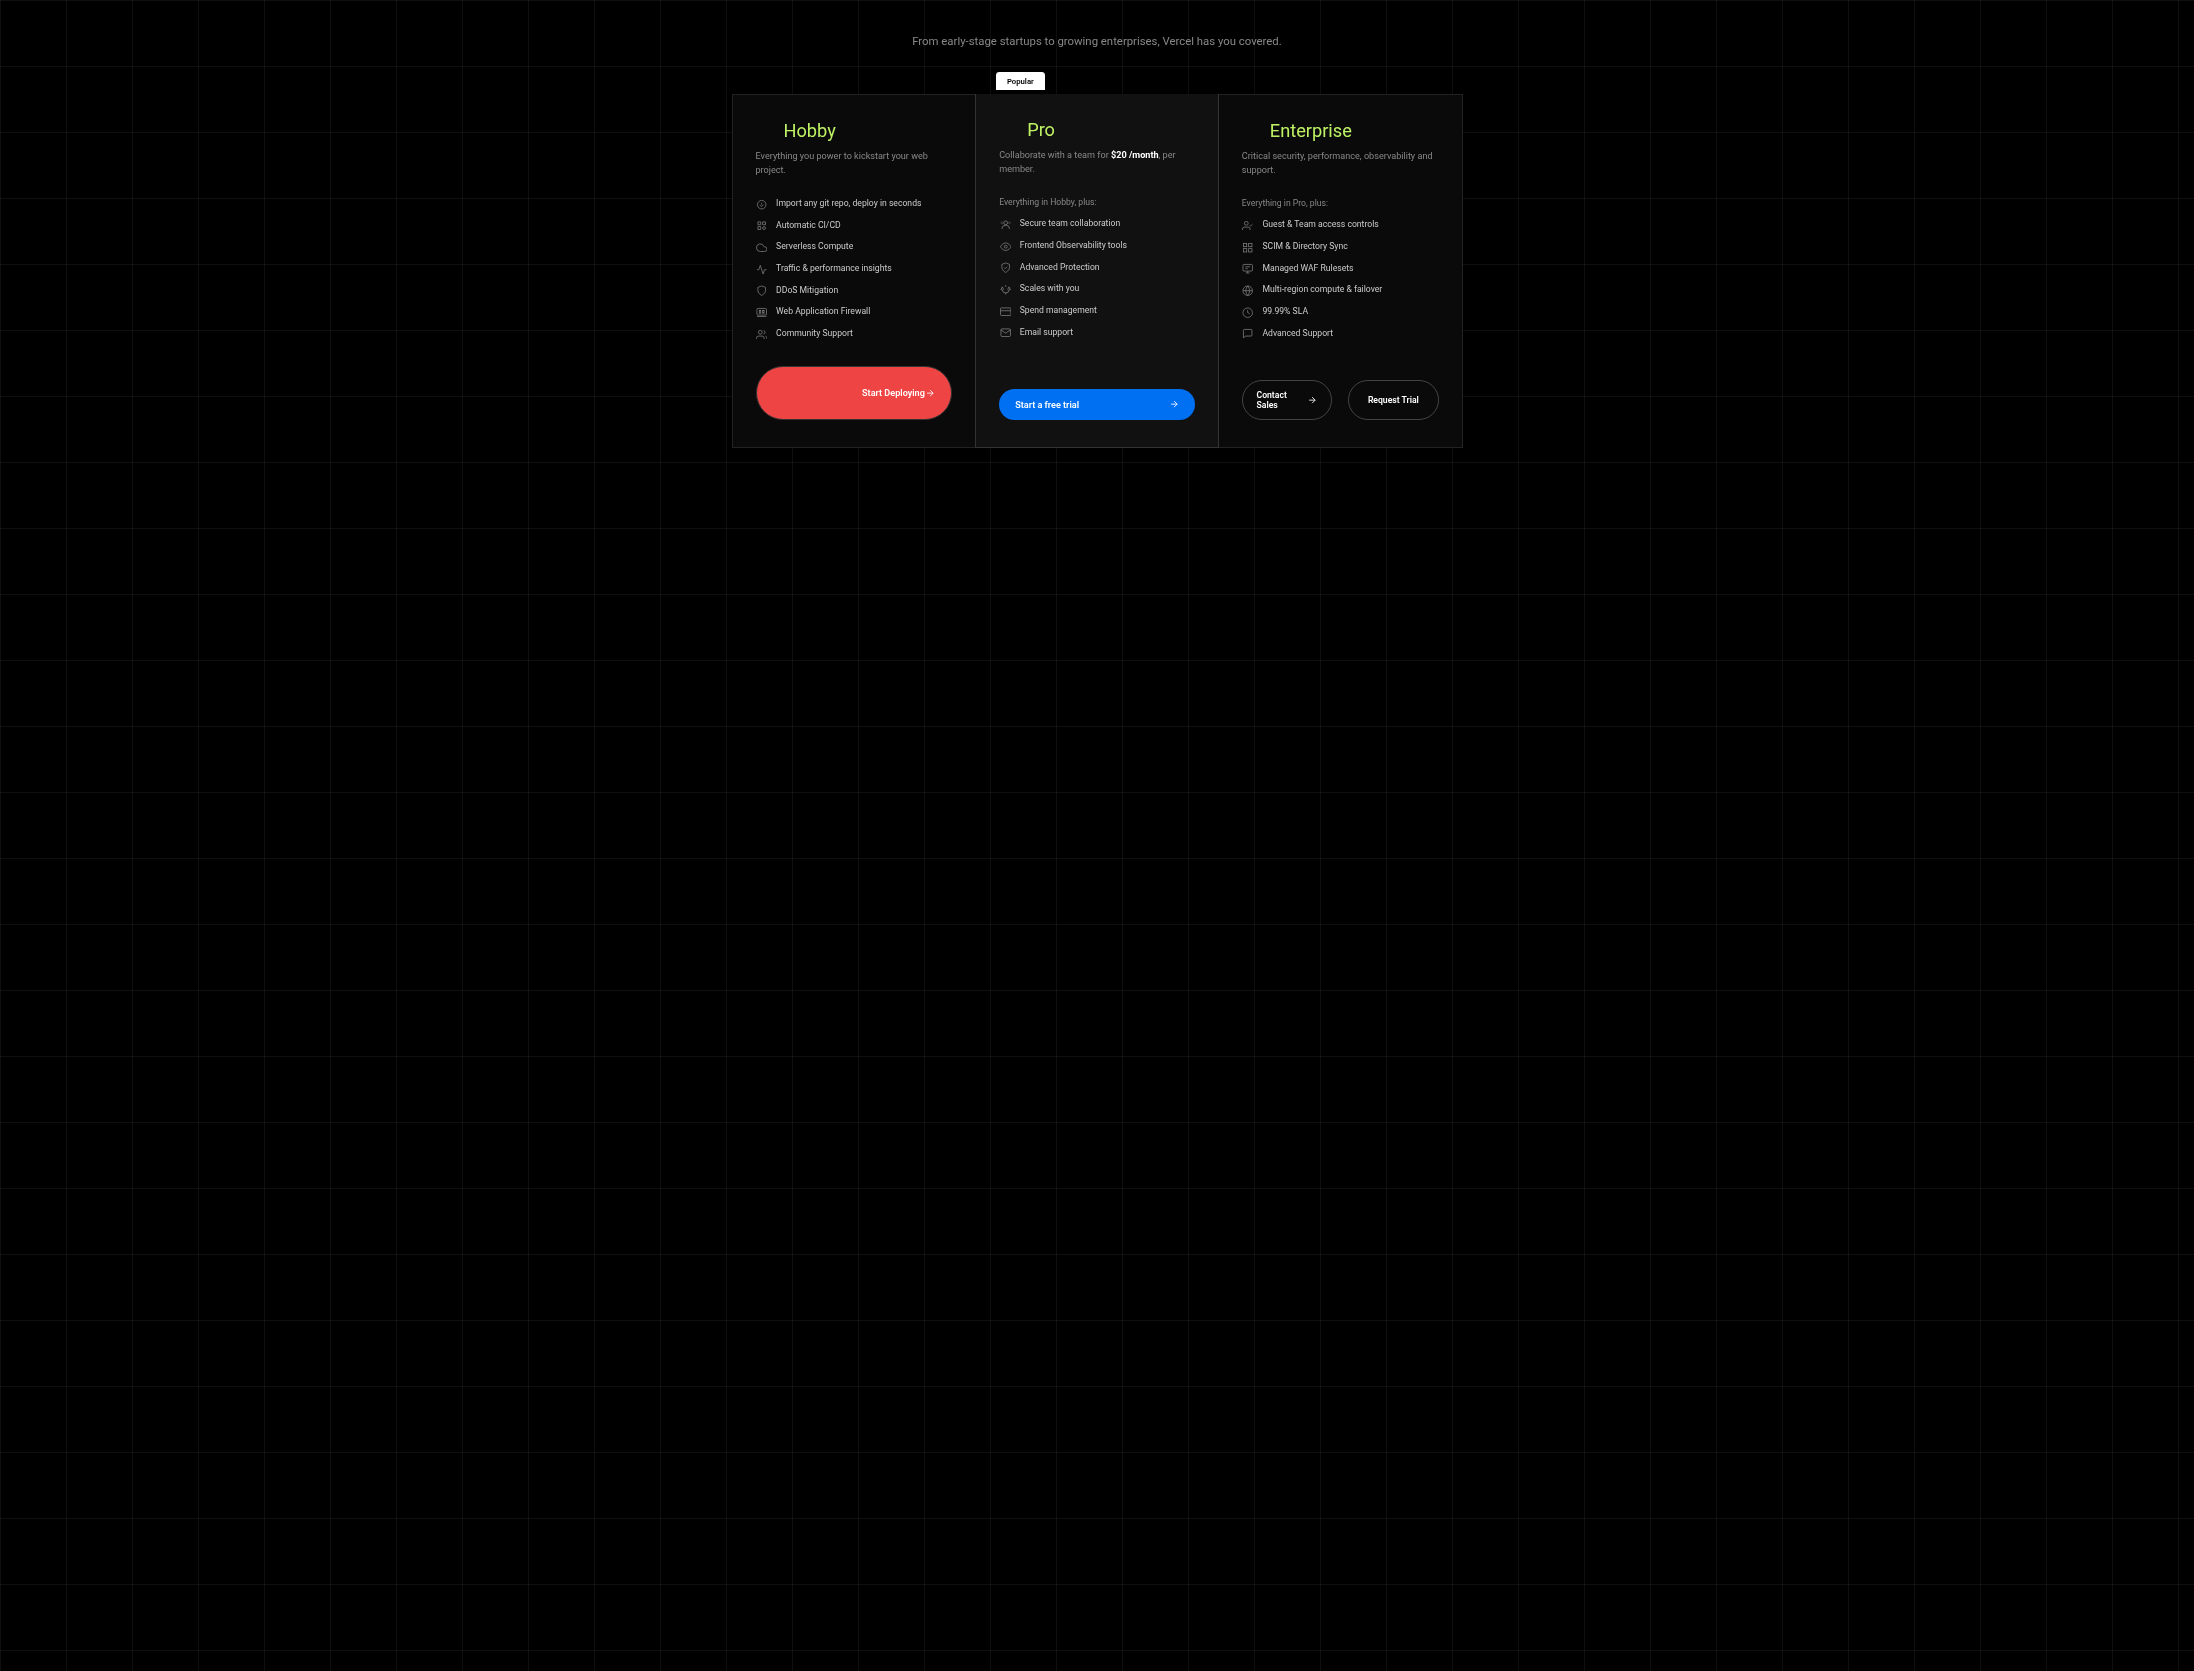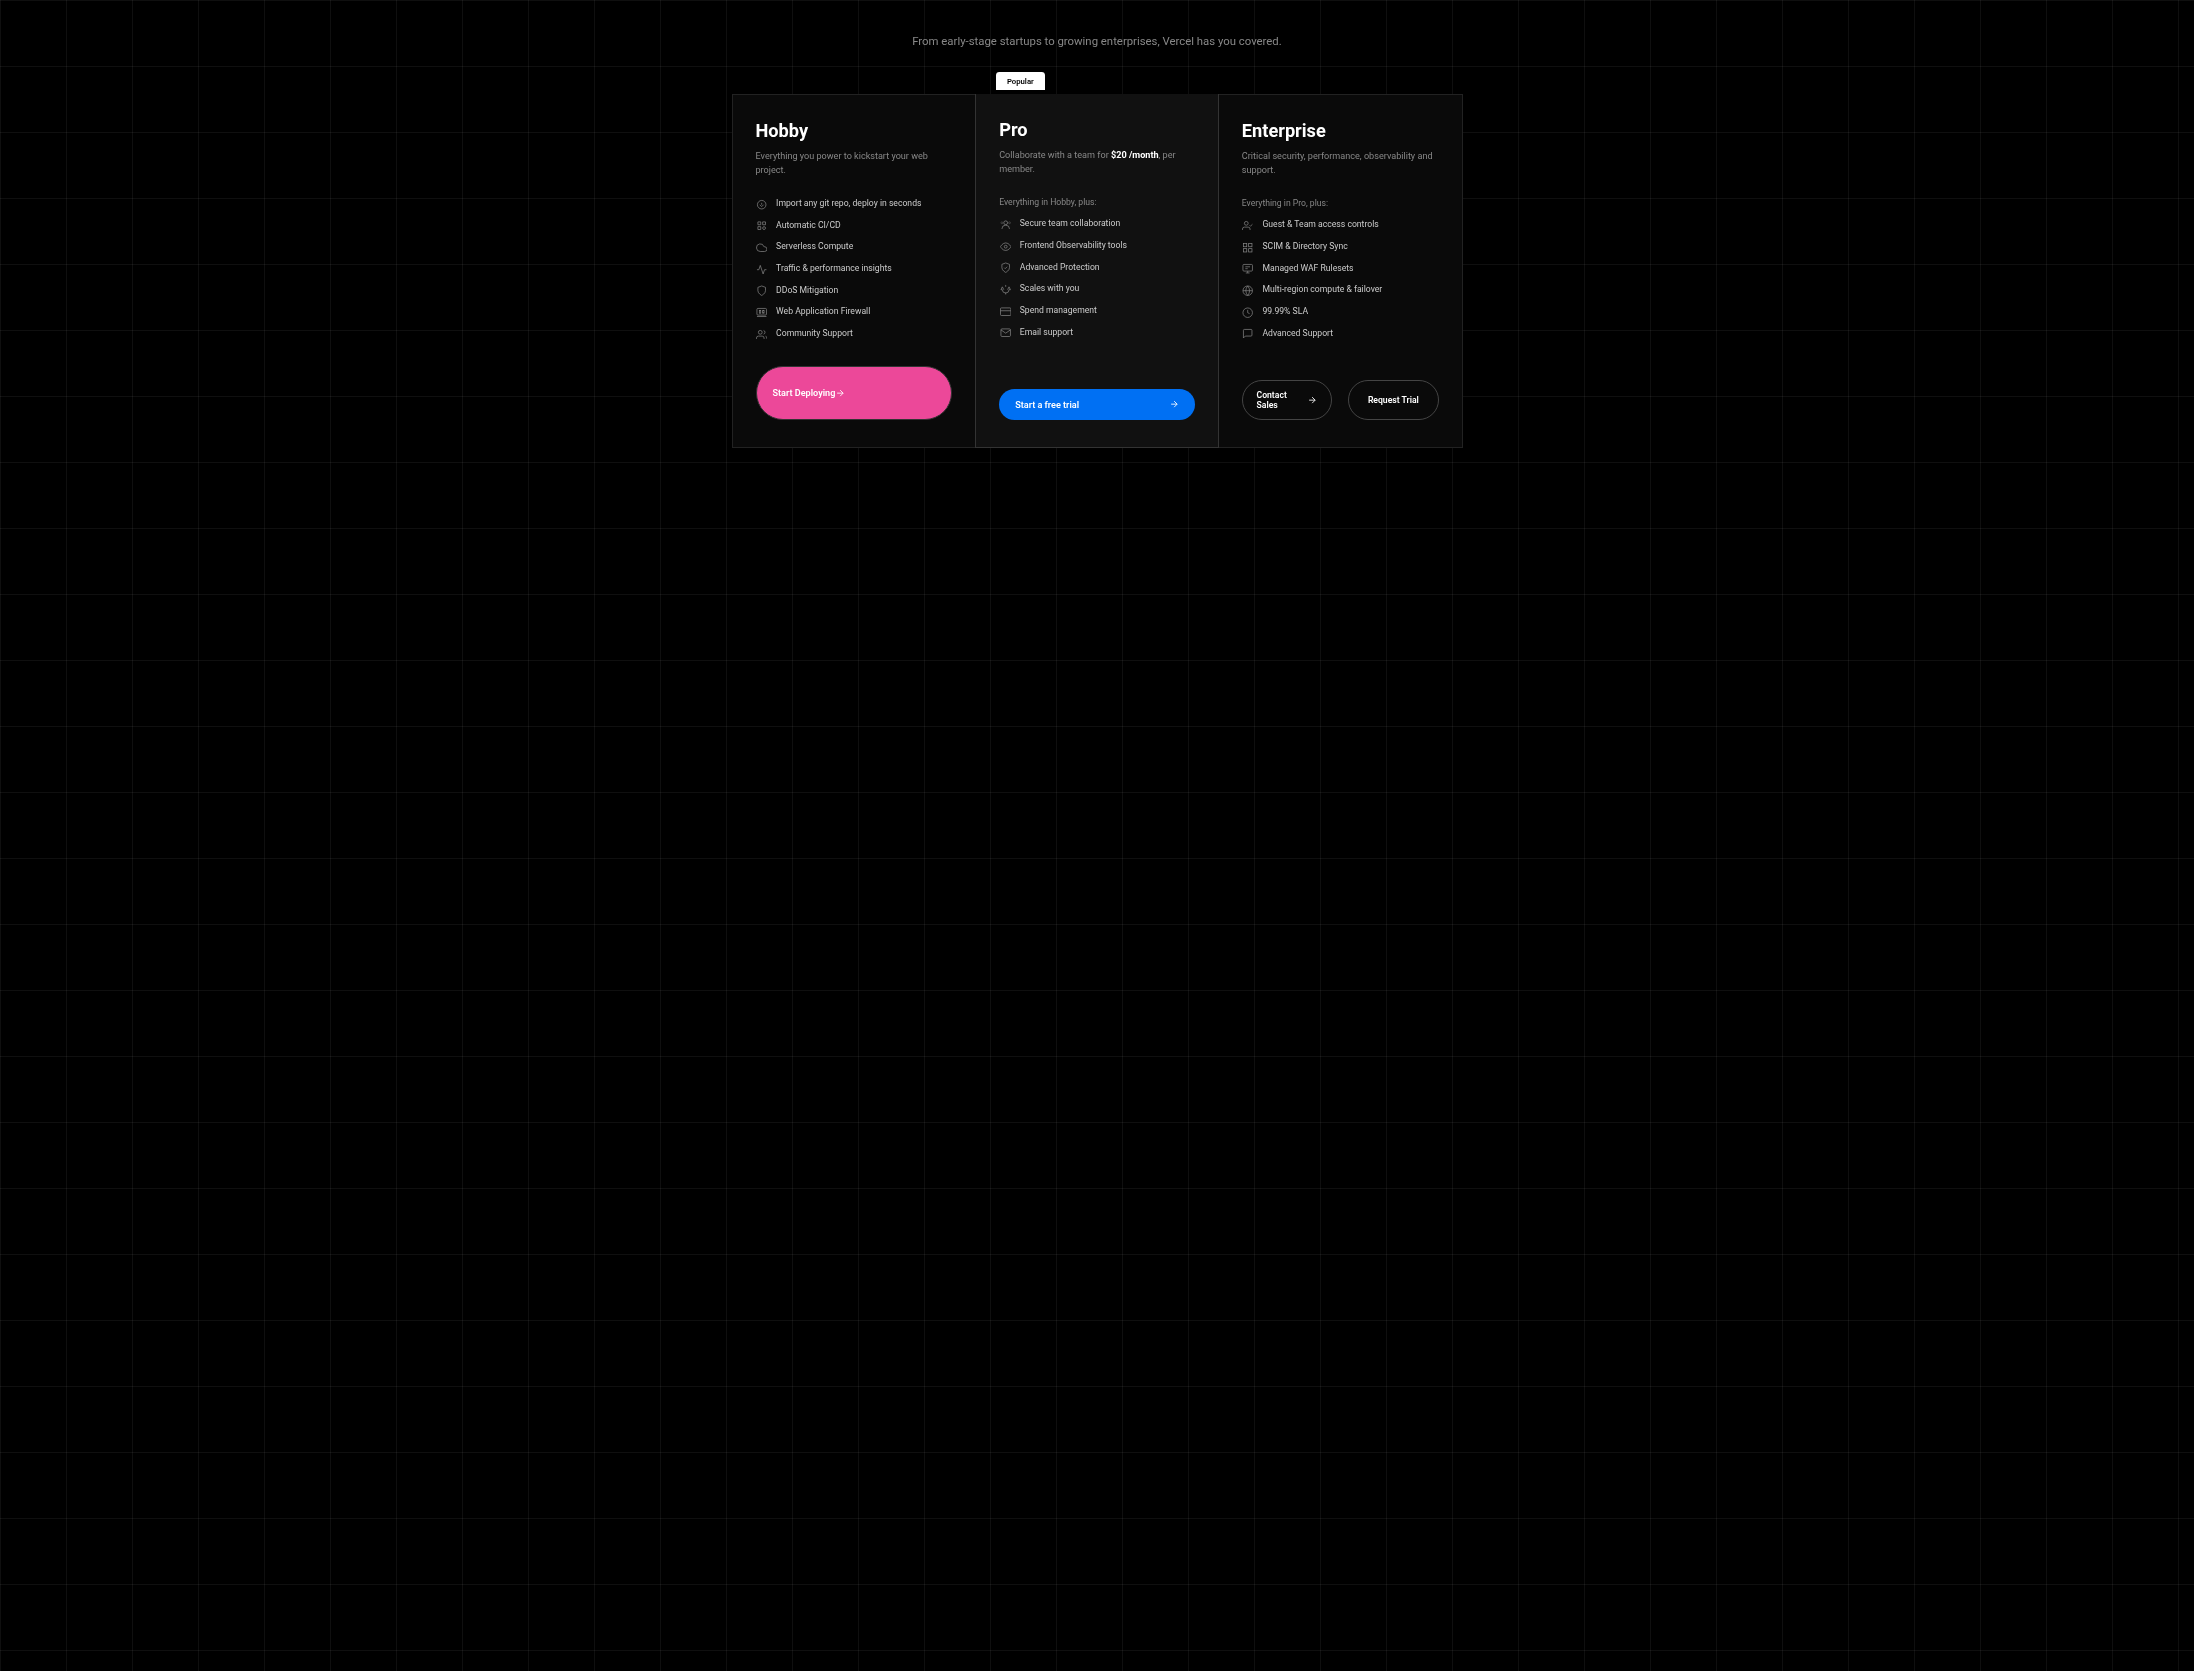--- a/index.html
+++ b/index.html
@@ -105,23 +105,24 @@
       color: #000;
       font-size: 0.85rem;
       font-weight: 600;
       padding: 4.6px 11.4px;
       border-radius: 3.4px 3.4px 0 0;
       display: inline-block;
     }
 
     .plan-name {
       font-size: 2rem;
-      font-weight: 700;
-      color: #ffffff;
+      font-weight: 400;
+      color: #bef264;
       margin-bottom: 9.1px;
+      margin-left: 28px;
     }
 
     .plan-description {
       font-size: 1rem;
       color: #888;
       line-height: 1.5;
       margin-bottom: 20.6px;
     }
 
     .plan-description .price {
@@ -167,22 +168,22 @@
       height: 11.4px;
       stroke: #888;
       fill: none;
       stroke-width: 1.5;
     }
 
     
     .btn-start-deploying {
       display: flex;
       align-items: center;
-      justify-content: flex-start;
-      background: #ec4899;
+      justify-content: flex-end;
+      background: #ef4444;
       color: #fff;
       border: 0.6px solid #333;
       border-radius: 571px;
       padding: 21px 16px;
       font-size: 1rem;
       font-weight: 600;
       cursor: pointer;
       text-decoration: none;
       transition: background 0.2s;
     }

